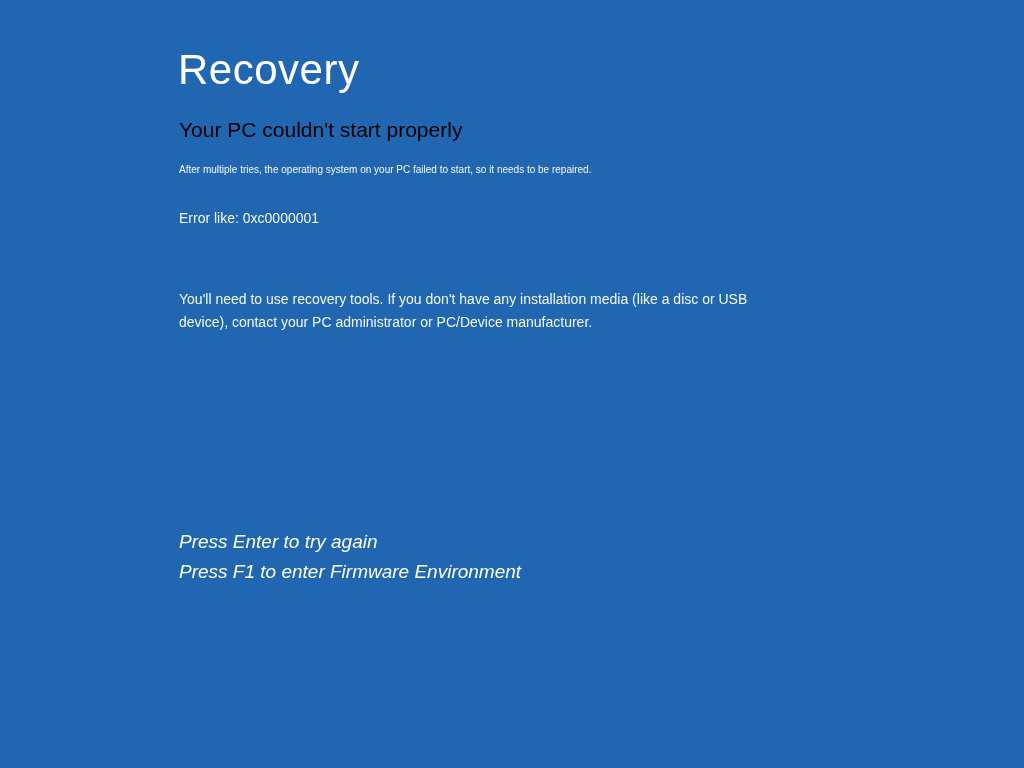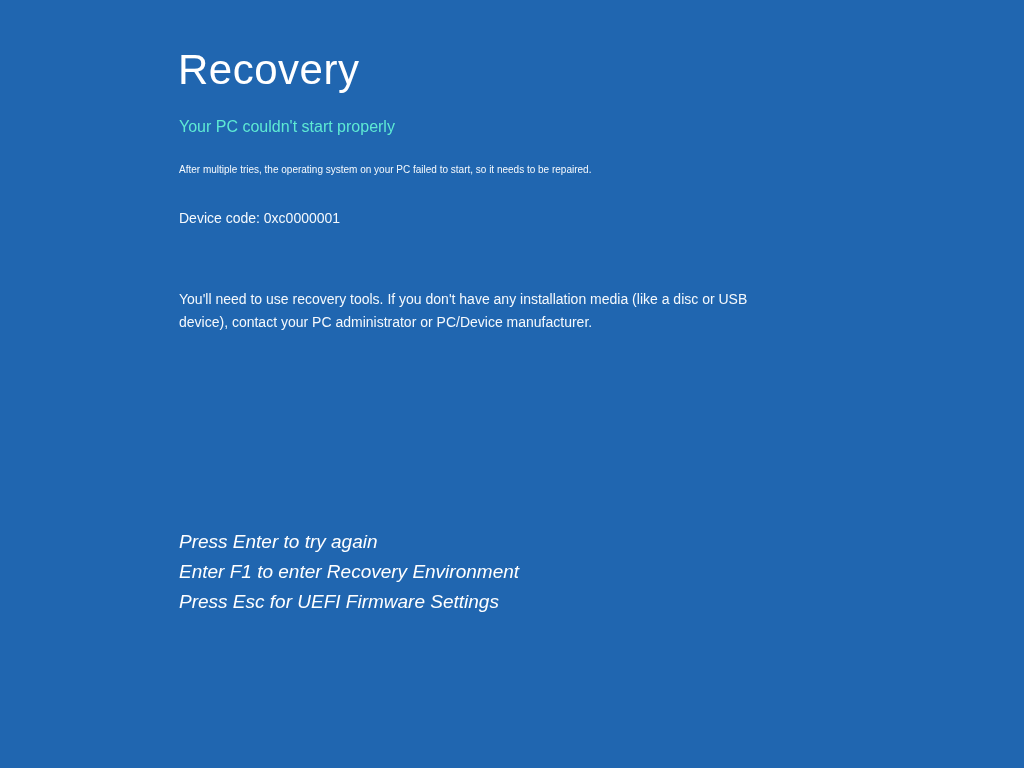--- a/index.html
+++ b/index.html
@@ -32,23 +32,23 @@
     top: 46px;
     font-size: 42px;
     font-weight: 300;
     letter-spacing: 0.5px;
     color: #ffffff;
   }
   .subtitle {
     position: absolute;
     left: 1px;
     top: 118px;
-    font-size: 16px;
+    font-size: 21px;
     font-weight: 300;
-    color: #5eead4;
+    color: #000000;
   }
   .desc {
     position: absolute;
     left: 1px;
     top: 164px;
     font-size: 10px;
     font-weight: 300;
     color: #f5f9fd;
   }
   .error-code {
@@ -90,24 +90,23 @@
 
 <div class="screen">
   <div class="content">
 
     <div class="title">Recovery</div>
 
     <div class="subtitle">Your PC couldn't start properly</div>
 
     <div class="desc">After multiple tries, the operating system on your PC failed to start, so it needs to be repaired.</div>
 
-    <div class="error-code">Device code: 0xc0000001</div>
+    <div class="error-code">Error like: 0xc0000001</div>
 
     <div class="instructions">You'll need to use recovery tools. If you don't have any installation media (like a disc or USB device), contact your PC administrator or PC/Device manufacturer.</div>
 
     <div class="options">
       <div class="option-line">Press Enter to try again</div>
-      <div class="option-line">Enter F1 to enter Recovery Environment</div>
-      <div class="option-line">Press Esc for UEFI Firmware Settings</div>
+      <div class="option-line">Press F1 to enter Firmware Environment</div>
     </div>
 
   </div>
 </div>
 
 </body></html>

